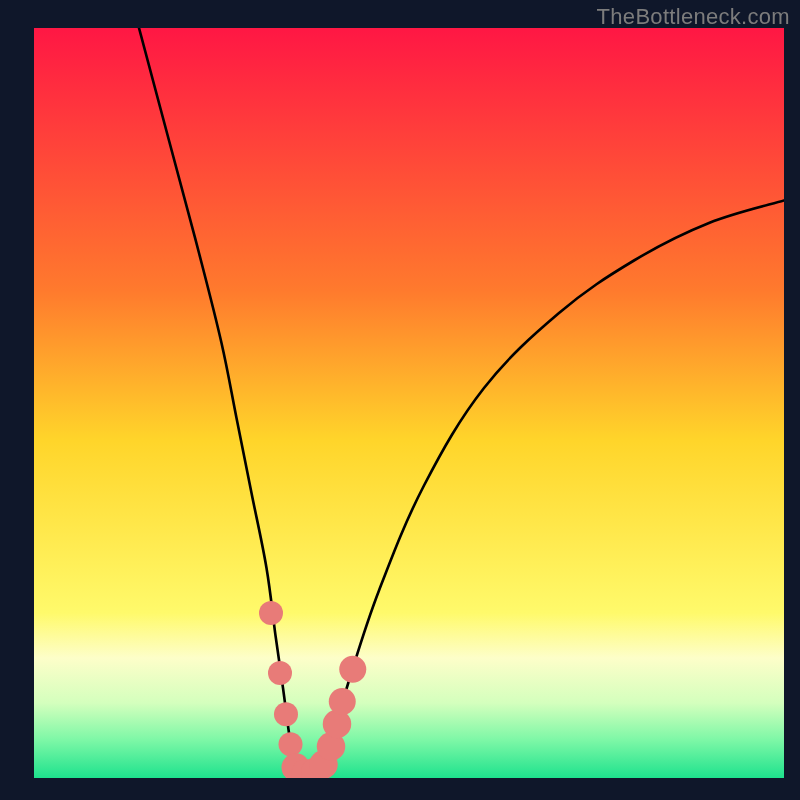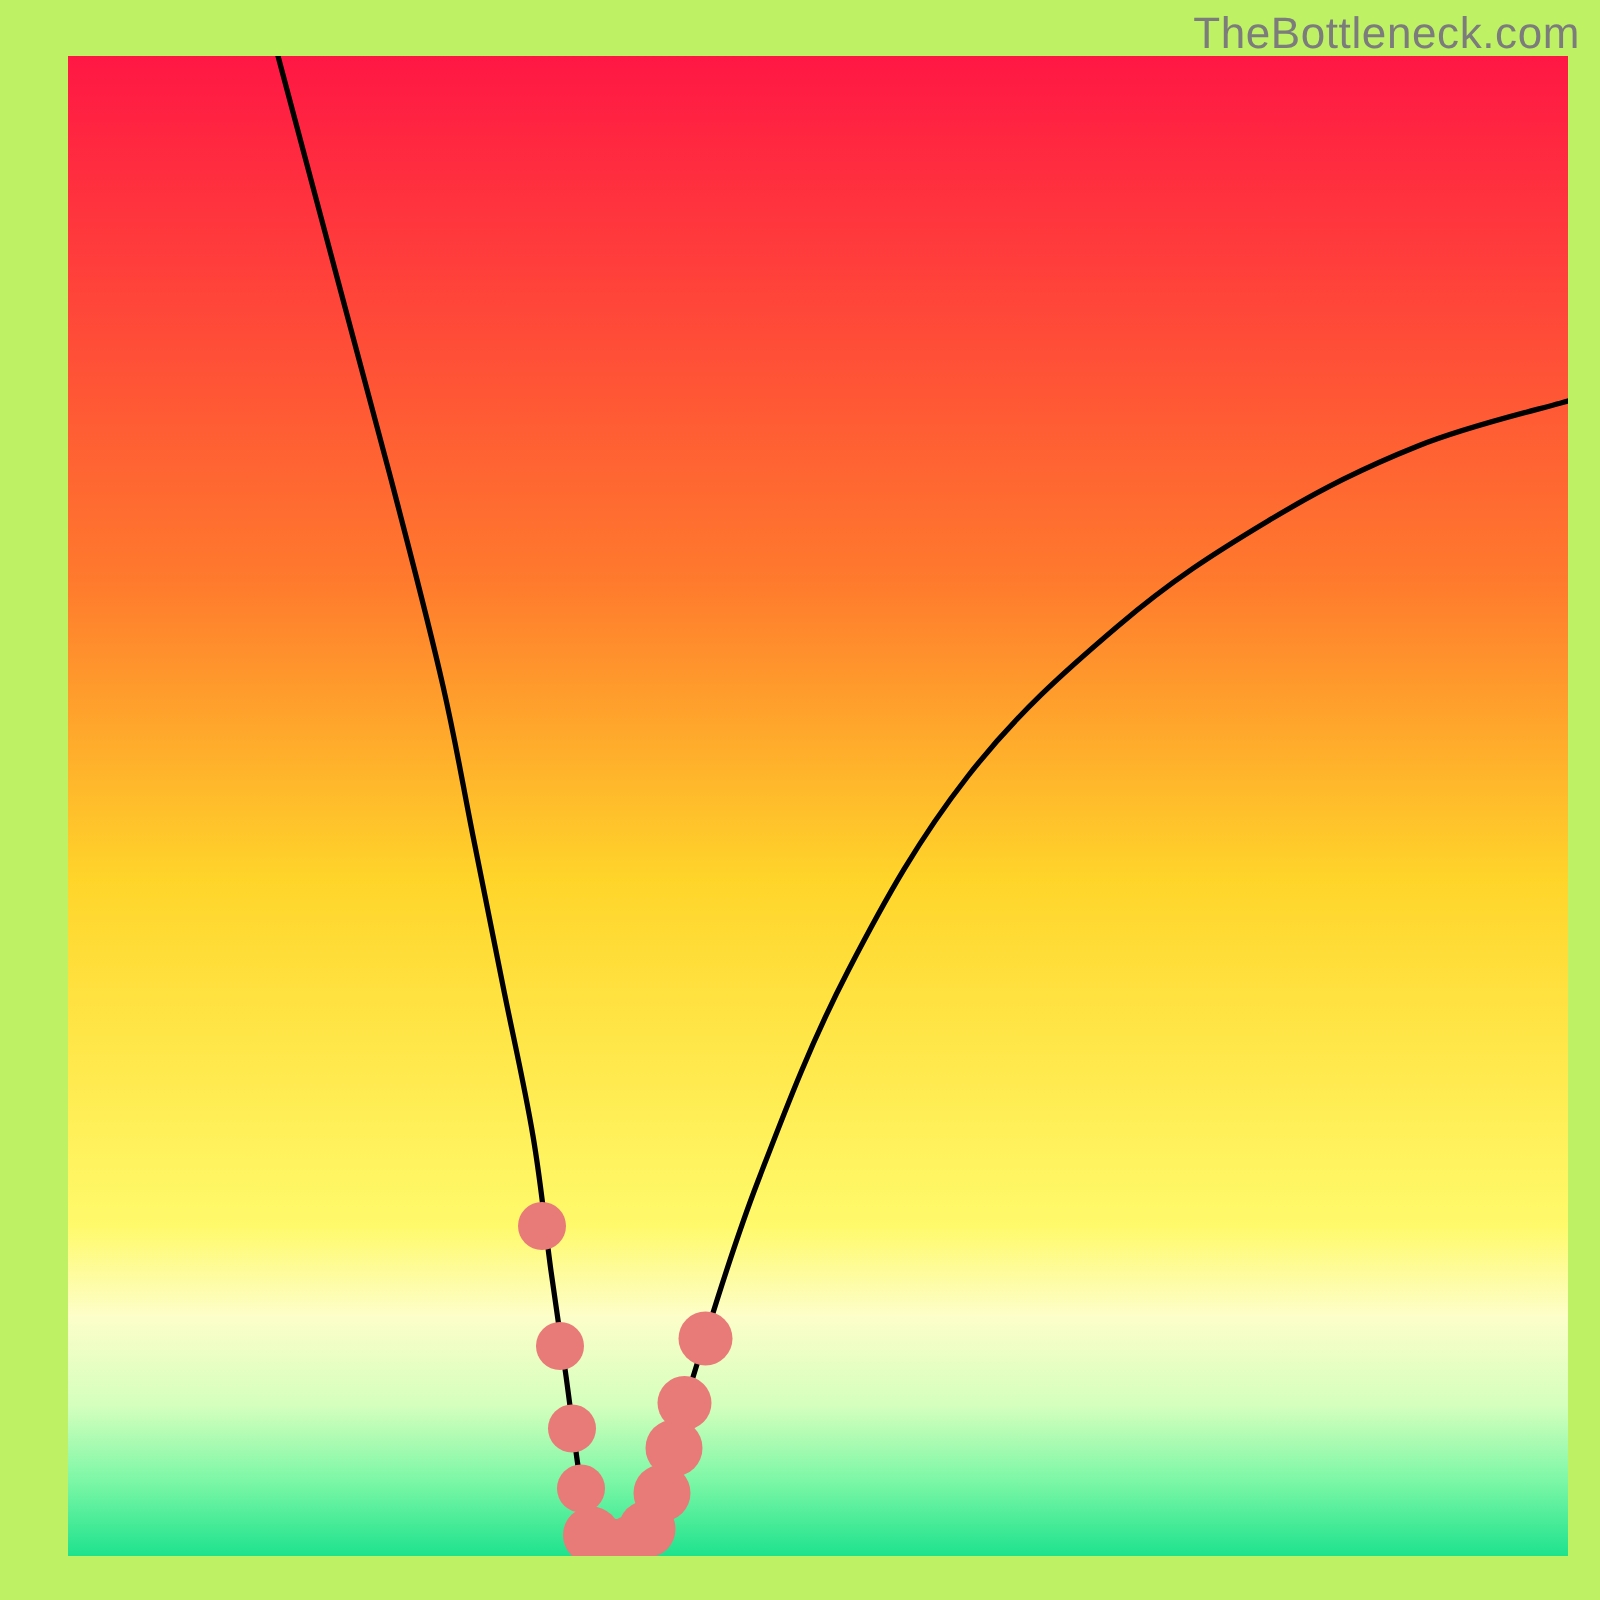--- a/index.html
+++ b/index.html
@@ -8,21 +8,21 @@
     width: 800px;
     height: 800px;
     background: #000;
     font-family: Arial, Helvetica, sans-serif;
     overflow: hidden;
   }
   .frame {
     position: relative;
     width: 800px;
     height: 800px;
-    background: #bef264;
+    background: #0f172a;
   }
   .watermark {
     position: absolute;
     top: 4px;
     right: 10px;
     color: #7c7c7c;
     font-size: 22px;
     font-weight: 500;
     letter-spacing: 0.3px;
     z-index: 5;

